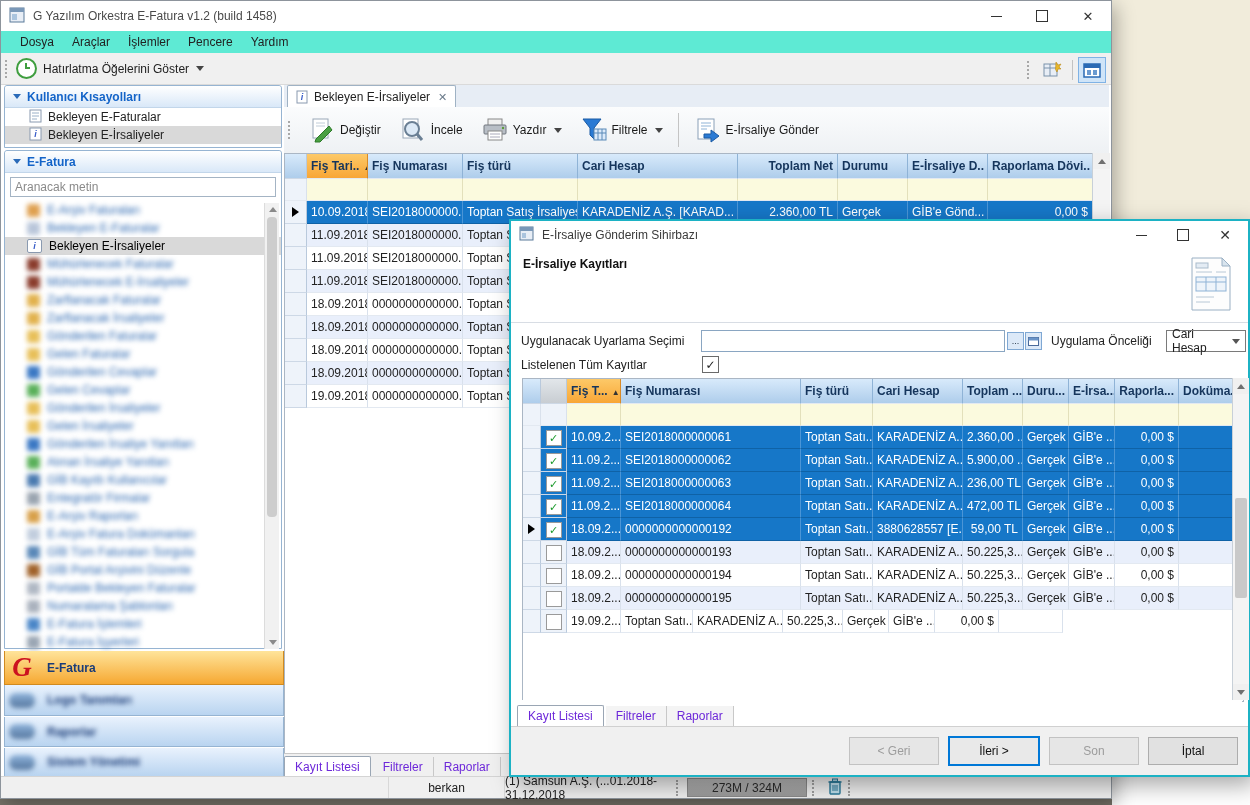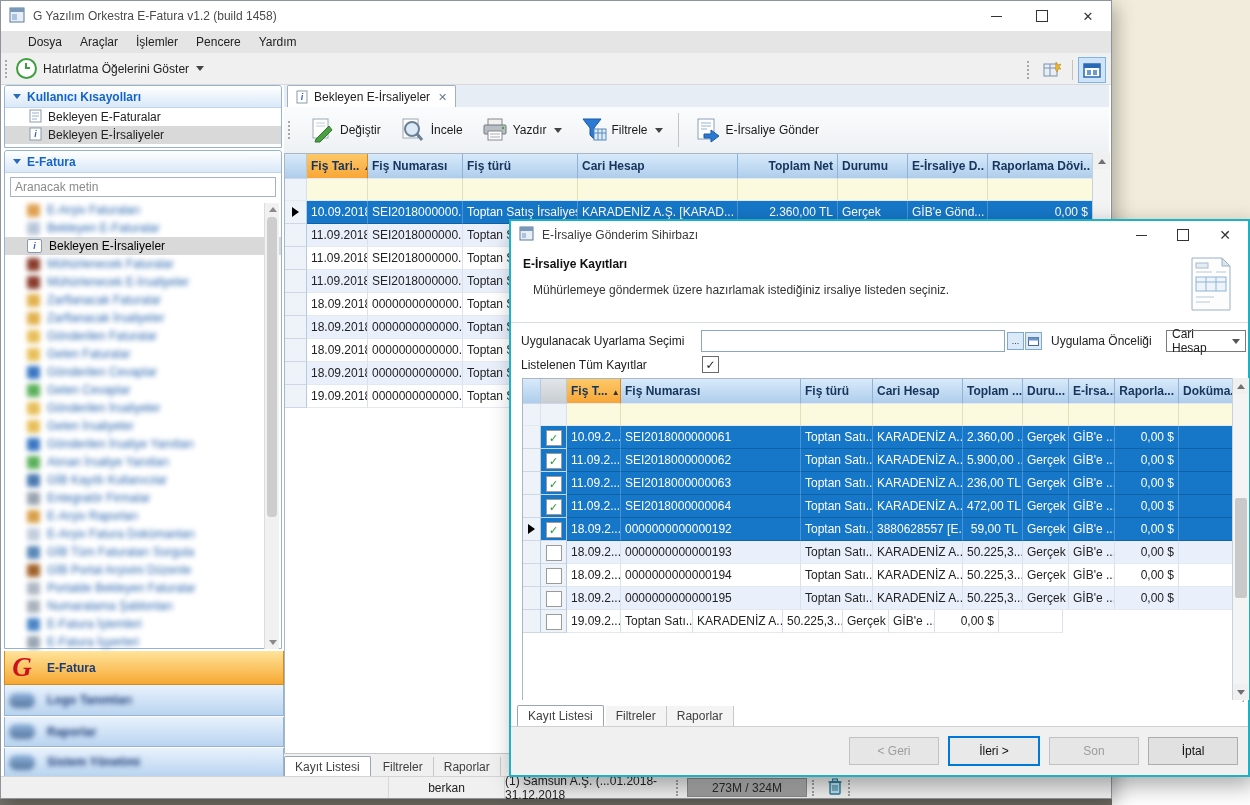--- a/index.html
+++ b/index.html
@@ -9,21 +9,21 @@
   
   .window{left:0;top:0;width:1112px;height:799px;background:#fff;border:1px solid #8d949c;box-shadow:4px 6px 18px rgba(0,0,0,.30);}
   .under-strip{left:0;top:799px;width:1112px;height:6px;background:#767268;}
   .titlebar{left:0;top:0;width:1110px;height:30px;background:#fff;display:flex;align-items:center;}
   .titlebar .ttl{margin-left:8px;color:#4a4a4a;}
   .winbtns{position:absolute;right:0;top:0;height:30px;display:flex;}
   .wbtn{width:46px;height:30px;display:flex;align-items:center;justify-content:center;color:#333;}
   .glyph-min{width:11px;height:1px;background:#333;display:block;}
   .glyph-max{width:10px;height:10px;border:1px solid #333;display:block;}
   .glyph-close{font-size:13px;line-height:1;color:#333;}
-  .menubar{left:0;top:30px;width:1110px;height:22px;background:#e5e5e5;display:flex;align-items:center;padding-left:18px;}
+  .menubar{left:0;top:30px;width:1110px;height:22px;background:#5eead4;display:flex;align-items:center;padding-left:10px;}
   .menu-item{padding:3px 9px;color:#222;}
   .ribbon{left:0;top:52px;width:1110px;height:32px;background:#f0f0f0;border-bottom:1px solid #dadada;display:flex;align-items:center;}
   .grip{width:3px;height:18px;border-left:2px dotted #a8a8a8;margin:0 6px 0 4px;}
   .clock-ic{width:17px;height:17px;border-radius:50%;border:2px solid #3f9e3f;background:#fff;position:relative;margin-right:6px;}
   .clock-ic:before{content:"";position:absolute;left:7px;top:3px;width:2px;height:6px;background:#3f9e3f;}
   .clock-ic:after{content:"";position:absolute;left:7px;top:7px;width:5px;height:2px;background:#3f9e3f;}
   .caret{width:0;height:0;border-left:4px solid transparent;border-right:4px solid transparent;border-top:5px solid #444;display:inline-block;margin-left:7px;}
   .ribbon-right{position:absolute;right:4px;top:56px;display:flex;align-items:center;height:26px;}
   .rbtn{width:26px;height:24px;display:flex;align-items:center;justify-content:center;border:1px solid transparent;margin:0 1px;}
   .rbtn.active{background:#cfe4f8;border-color:#7fb2e5;}
@@ -83,21 +83,21 @@
   .mk{flex:0 0 auto;box-sizing:border-box;background:#dde9f7;border-right:1px solid #b9c9dc;border-bottom:1px solid #cdd8e6;text-align:center;color:#000;}
   .grow .gcell{border-bottom:1px solid #e3e9f1;}
   .grow.alt .gcell{background:#e9effb;}
   .grow.sel .gcell{background:#1677c8;color:#fff;border-right:1px solid #4b95d6;border-bottom:1px solid #0f62a6;}
   .r{text-align:right;}
   .marker-tri{width:0;height:0;border-top:5px solid transparent;border-bottom:5px solid transparent;border-left:7px solid #000;display:inline-block;margin-top:6px;}
   .vscroll{position:absolute;background:#f4f4f4;border-left:1px solid #c8d0d8;}
   .varr{position:absolute;left:0;width:100%;height:16px;background:#f0f0f0;display:flex;align-items:center;justify-content:center;}
   .vthumb{position:absolute;left:2px;background:#c9c9c9;border-radius:2px;}
   .btabs{position:absolute;display:flex;align-items:flex-end;background:#f0f0f0;border-top:1px solid #c8c8c8;}
-  .btab{padding:3px 10px;color:#404040;border-right:1px solid #c8c8c8;}
+  .btab{padding:3px 10px;color:#6d28d9;border-right:1px solid #c8c8c8;}
   .btab.active{background:#fff;border:1px solid #9aa6b4;border-bottom:none;margin-right:2px;border-radius:2px 2px 0 0;}
   
   .statusbar{left:0;top:775px;width:1110px;height:22px;background:#f0f0f0;border-top:1px solid #d4d4d4;display:flex;align-items:center;}
   .scell{height:100%;display:flex;align-items:center;justify-content:center;border-right:1px solid #d8d8d8;box-sizing:border-box;}
   .dots{width:4px;height:16px;border-left:2px dotted #a0a0a0;margin:0 5px;}
   .mem{background:linear-gradient(#b9b9b9,#9b9b9b);border:1px solid #8a8a8a;color:#2a2a2a;width:118px;height:17px;display:flex;align-items:center;justify-content:center;}
   
   .dialog{left:509px;top:219px;width:741px;height:558px;background:#fff;border:2px solid #1cb2c4;box-shadow:6px 8px 22px rgba(0,0,0,.35);}
   .dtitle{left:0;top:0;width:737px;height:28px;background:#fff;display:flex;align-items:center;}
   .dtitle .ttl{margin-left:8px;color:#3a3a3a;}
@@ -598,21 +598,20 @@
             <span class="glyph-max"></span>
           </span>
         <span class="dwbtn">
             <span class="glyph-close" style="font-size:14px;">✕</span>
           </span>
       </span>
     </div>
 
     <div class="abs dheader">
       <span class="dheading">E-İrsaliye Kayıtları</span>
-      <span class="dsub">Mühürlemeye göndermek üzere hazırlamak istediğiniz irsaliye listeden seçiniz.</span>
       <span class="wizdoc">
         <svg width="48" height="60">
             <path d="M6 3 H36 L44 11 V55 H6 Z" fill="#fdfdfd" stroke="#9ab0c4"></path>
             <path d="M36 3 L36 11 L44 11 Z" fill="#d8e4ee" stroke="#9ab0c4"></path>
             <rect x="10" y="8" width="12" height="5" fill="#e4ecf4" stroke="#aabccc"></rect>
             <line x1="10" y1="17" x2="26" y2="17" stroke="#b8c8d6"></line>
             <line x1="30" y1="17" x2="40" y2="17" stroke="#b8c8d6"></line>
             <rect x="10" y="22" width="30" height="14" fill="#eef4fa" stroke="#8fb3d6"></rect>
             <line x1="10" y1="27" x2="40" y2="27" stroke="#8fb3d6"></line>
             <line x1="20" y1="22" x2="20" y2="36" stroke="#8fb3d6"></line>

